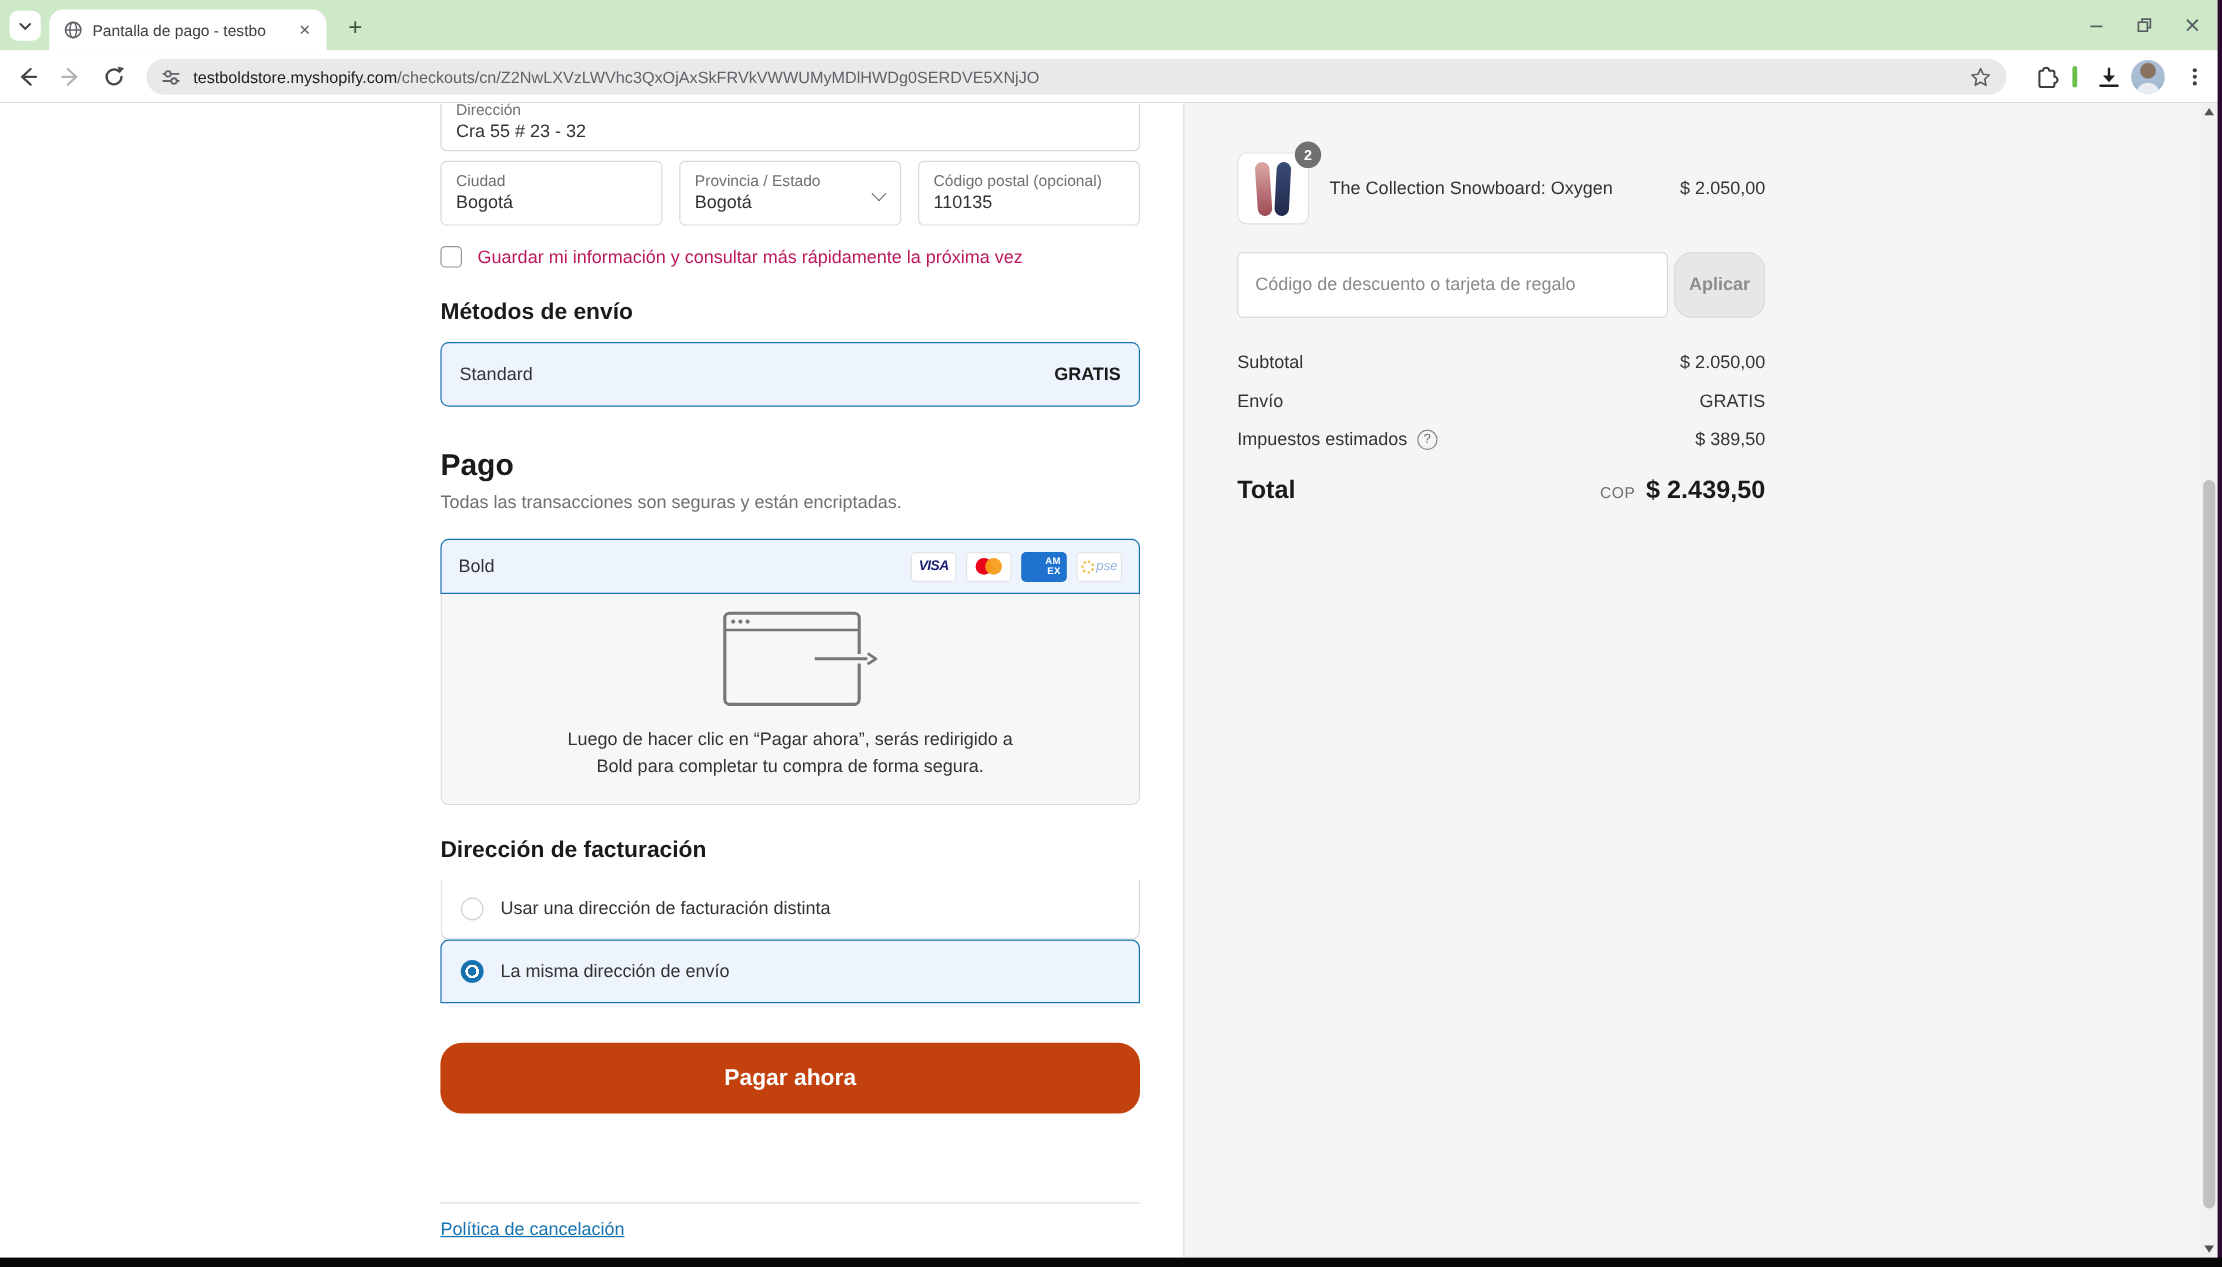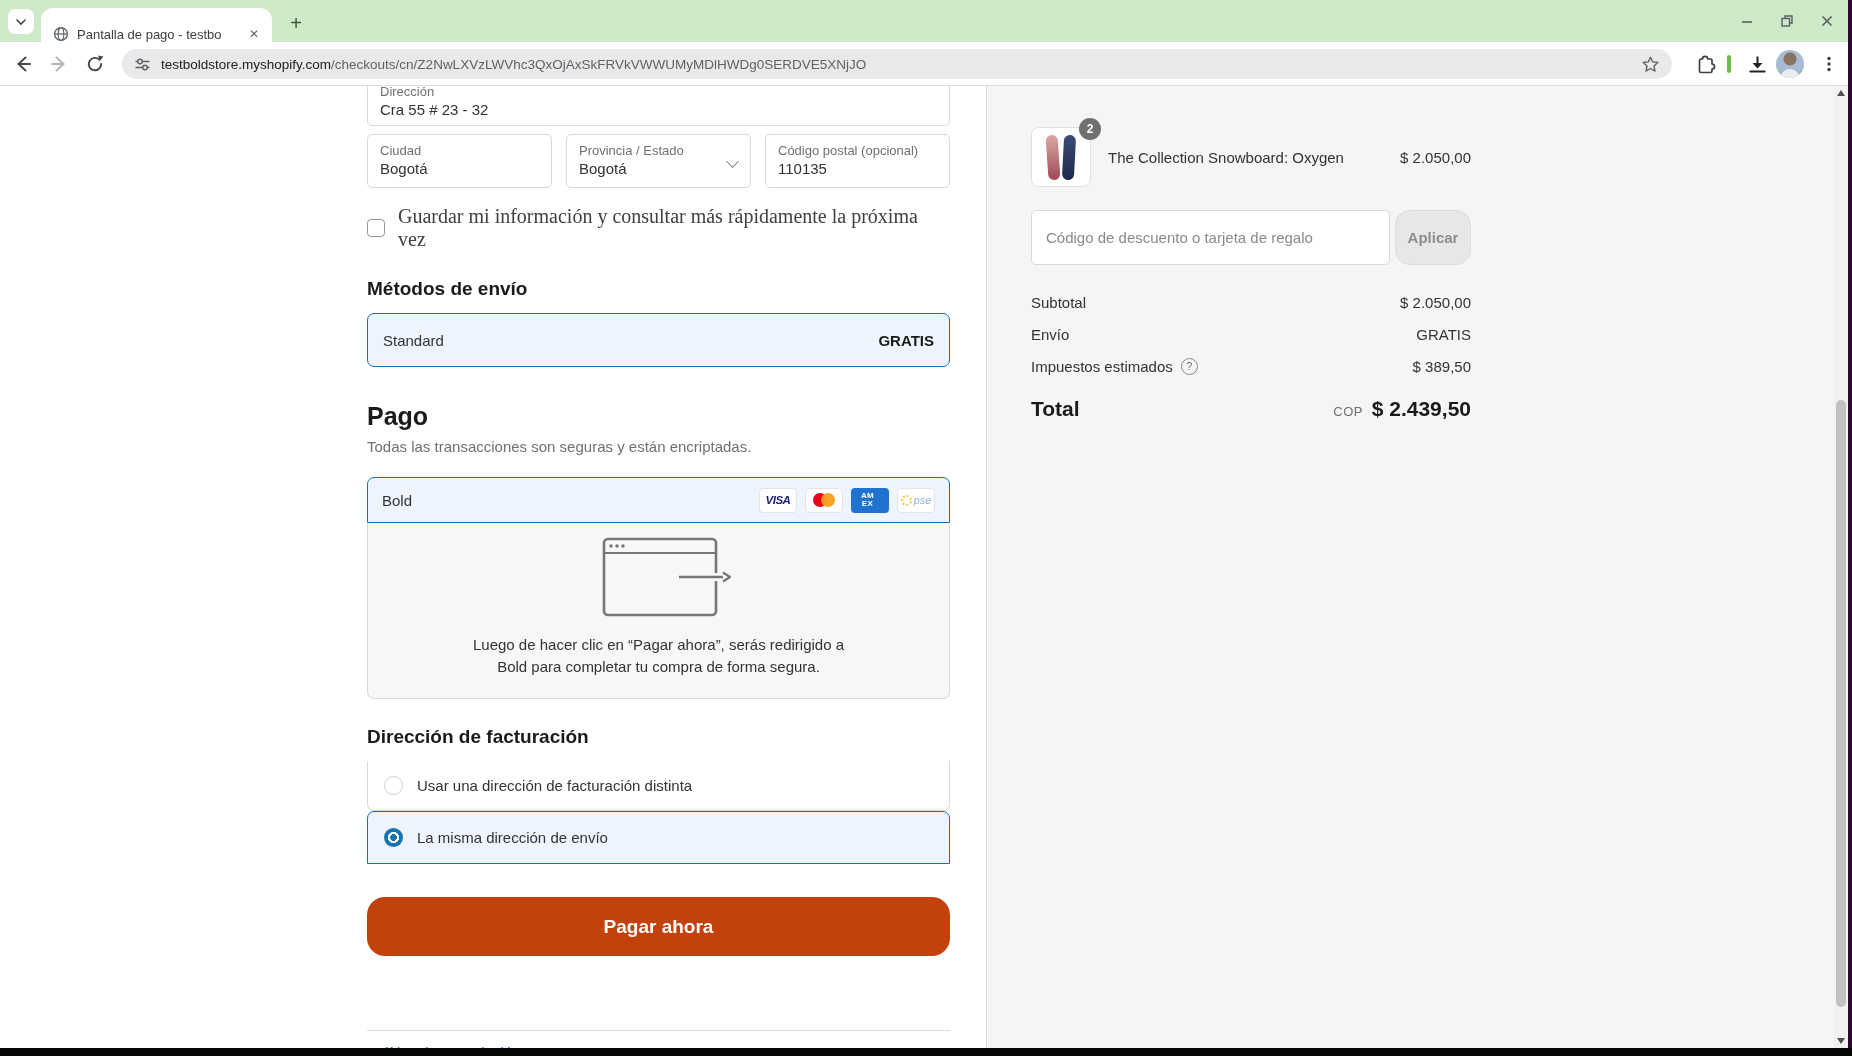--- a/index.html
+++ b/index.html
@@ -8,21 +8,21 @@
     font-family:"Liberation Sans", sans-serif;
     background:#fff; position:relative; overflow:hidden;
     color:#333;
   }
 
   
   .tab-strip { position:absolute; top:0; left:0; width:100%; height:42px; background:#cee9c7; }
   .tab-list-btn { position:absolute; left:8px; top:9px; width:26px; height:25px; background:#fff; border-radius:7px;
     display:flex; align-items:center; justify-content:center; color:#444; font-size:12px; }
   .tab { position:absolute; left:41px; top:8px; width:231px; height:34px; background:#fff;
-    border-radius:12px 12px 0 0; display:flex; align-items:flex-end; padding:0 10px 0 12px; gap:8px; }
+    border-radius:12px 12px 0 0; display:flex; align-items:center; padding:0 10px 0 12px; gap:8px; }
   .tab-title { flex:1; font-size:13px; color:#3c4043; white-space:nowrap; overflow:hidden; }
   .tab-close { color:#5f6368; font-size:12px; width:16px; height:16px; display:flex; align-items:center; justify-content:center; border-radius:50%; }
   .new-tab-btn { position:absolute; left:282px; top:9px; width:28px; height:28px; display:flex; align-items:center;
     justify-content:center; color:#3c5140; font-size:20px; font-weight:400; }
   .win-controls { position:absolute; right:14px; top:0; height:42px; display:flex; align-items:center; gap:18px; }
   .win-btn { width:22px; height:22px; display:flex; align-items:center; justify-content:center; }
   .win-btn svg { stroke:#5a5f64; }
 
   .toolbar { position:absolute; top:42px; left:0; width:100%; height:44px; background:#fff; border-bottom:1px solid #dcdcdc; }
   .nav-ico { position:absolute; top:9px; width:26px; height:26px; display:flex; align-items:center; justify-content:center; }
@@ -46,21 +46,21 @@
   .field input { border:none; outline:none; background:transparent; width:100%; font-size:15px; color:#333;
     font-family:"Liberation Sans", sans-serif; padding:0; line-height:20px; }
   .addr-field { height:48px; }
   .row2 { display:flex; gap:14px; margin-top:8px; }
   .row2 .field { flex:1; height:54px; padding-top:8px; }
   .chevron-down { position:absolute; right:12px; top:21px; width:11px; height:11px; border-right:1.8px solid #5f6368;
     border-bottom:1.8px solid #5f6368; transform:rotate(45deg) scale(0.8); }
 
   .save-row { display:flex; align-items:center; gap:13px; margin-top:17px; }
   .checkbox { width:18px; height:18px; border:1px solid #949494; border-radius:4px; background:#fff; flex:none; }
-  .save-label { font-size:20px; color:#404040;font-family:Liberation Serif, serif; }
+  .save-label { font-size:15px; color:#be185d; }
 
   .h-small { font-size:19px; font-weight:700; color:#1a1a1a; margin-top:27px; }
   .ship-option { margin-top:13px; height:54px; background:#eef4fd; border:1.5px solid #1773b0; border-radius:7px;
     display:flex; align-items:center; justify-content:space-between; padding:0 15px; }
   .ship-name { font-size:15px; color:#333; }
   .ship-price { font-size:15px; font-weight:700; color:#1a1a1a; }
 
   .h-pago { font-size:25px; font-weight:700; color:#1a1a1a; margin-top:35px; }
   .pago-sub { font-size:15px; color:#707070; margin-top:7px; }
 
@@ -68,21 +68,21 @@
   .pay-head { height:46px; background:#eef4fd; border:1.5px solid #1773b0; border-radius:7px 7px 0 0;
     display:flex; align-items:center; justify-content:space-between; padding:0 14px; }
   .pay-provider { font-size:15px; color:#333; }
   .card-icons { display:flex; gap:8px; }
   .card { width:38px; height:25px; border-radius:4px; background:#fff; border:1px solid #e3e3e3;
     display:flex; align-items:center; justify-content:center; }
   .card-visa span { color:#1a1f71; font-style:italic; font-weight:800; font-size:11.5px; letter-spacing:-0.5px; }
   .mc-c1,.mc-c2 { width:14px; height:14px; border-radius:50%; }
   .mc-c1 { background:#eb001b; }
   .mc-c2 { background:#f79e1b; margin-left:-6px; opacity:0.95; }
-  .card-amex { background:#1f72cd; border:none; flex-direction:column; align-items:center; padding-right:5px; }
+  .card-amex { background:#1f72cd; border:none; flex-direction:column; align-items:flex-end; padding-right:5px; }
   .card-amex span { color:#fff; font-weight:800; font-size:8px; line-height:8px; letter-spacing:0.3px; }
   .pse-sun { width:11px; height:11px; border-radius:50%; border:2px dotted #f2c14e; margin-right:2px; }
   .card-pse span { color:#92b4dd; font-style:italic; font-size:11px; font-weight:400; }
 
   .pay-body { background:#f7f7f7; border:1px solid #d9d9d9; border-top:none; border-radius:0 0 7px 7px;
     height:176px; display:flex; flex-direction:column; align-items:center; padding-top:10px; }
   .redirect-text { text-align:center; font-size:15px; color:#333; line-height:22px; margin-top:6px; }
 
   .bill-group { margin-top:13px; }
   .bill-opt { display:flex; align-items:center; gap:14px; padding:0 16px; }

